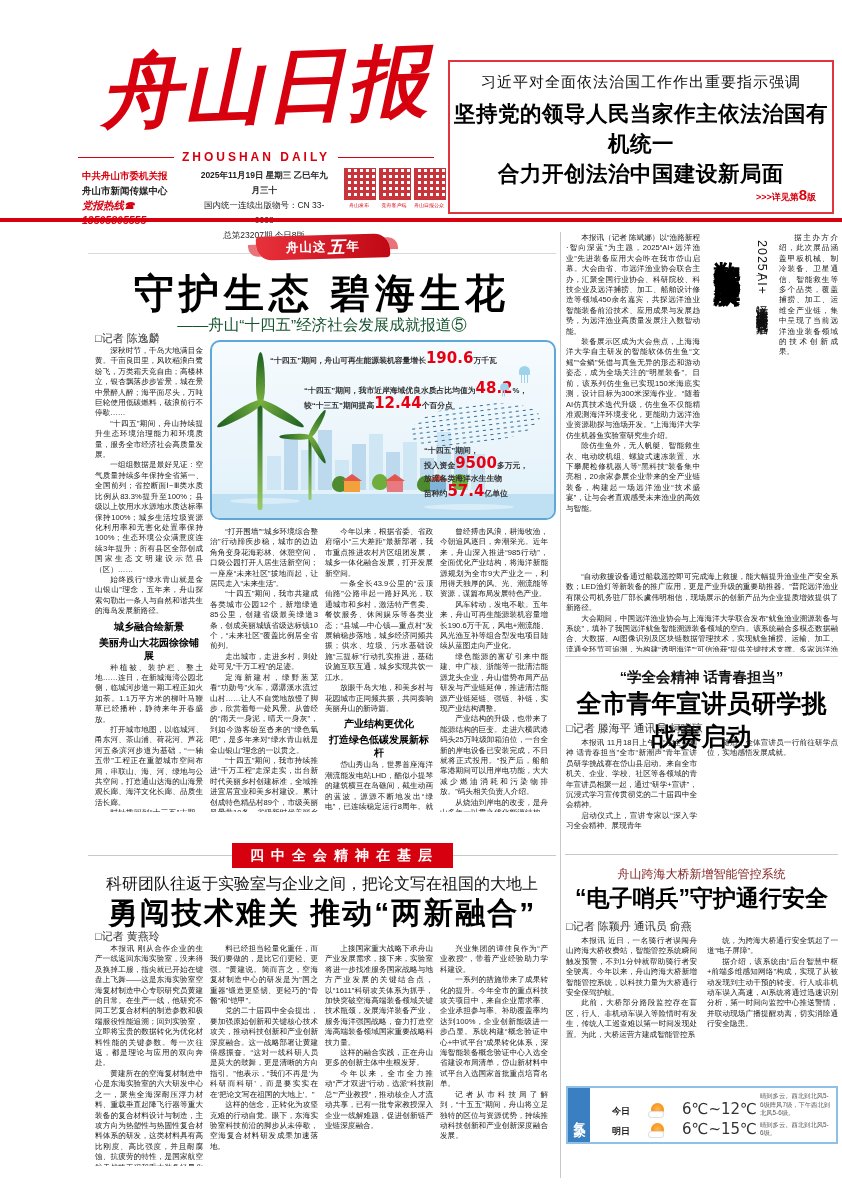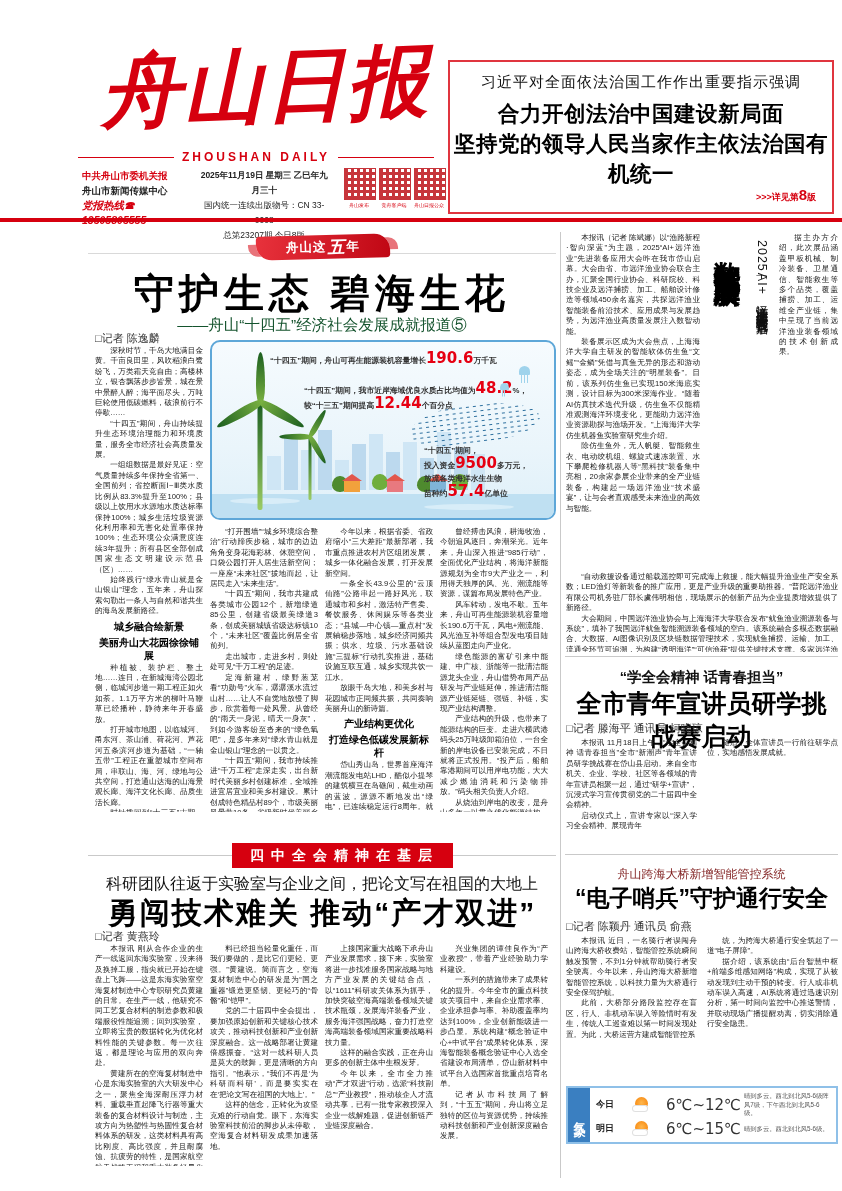--- a/index.html
+++ b/index.html
@@ -133,21 +133,21 @@
   .r3-byline{position:absolute;left:566px;top:919px;}
   .b1{left:566px;top:936px;width:131px;height:140px;}
   .b2c{left:707px;top:936px;width:131px;height:140px;}
 
   
   .weather{position:absolute;left:566px;top:1086px;width:272px;height:58px;box-sizing:border-box;
     border:2px solid #8fc0e8;display:flex;background:#fff;}
   .w-tab{width:22px;background:#3a7fc1;color:#fff;display:flex;align-items:center;justify-content:center;
     writing-mode:vertical-rl;font-size:12px;font-weight:bold;letter-spacing:4px;}
   .w-body{flex:1;display:flex;flex-direction:column;justify-content:space-around;padding:3px 6px;}
-  .w-row{display:flex;align-items:center;gap:14px;}
+  .w-row{display:flex;align-items:flex-end;gap:14px;margin-left:16px;}
   .w-day{font-size:9px;font-weight:bold;color:#222;width:22px;}
   .wicon{position:relative;width:20px;height:15px;flex:none;}
   .wicon .sun{position:absolute;left:3px;top:0;width:13px;height:13px;border-radius:50%;
     background:radial-gradient(circle at 50% 45%,#ffb74d,#f57c00);}
   .wicon .cloud{position:absolute;left:0;bottom:0;width:16px;height:7px;border-radius:8px;background:#fff;
     box-shadow:0 0 0 1px #e0e0e0 inset;}
   .w-temp{font-size:15px;color:#333;width:64px;font-family:"DejaVu Sans",sans-serif;}
   .w-desc{font-size:6.3px;line-height:8.5px;color:#555;flex:1;}
 </style>
 </head>
@@ -183,22 +183,22 @@
       </div>
       <div class="qr-cell">
         <div class="qr"></div>
         <div class="qr-label">舟山日报公众号</div>
       </div>
     </div>
   </div>
 
   <div class="top-box">
     <div class="top-kicker">习近平对全面依法治国工作作出重要指示强调</div>
+    <div class="top-line">坚持党的领导人民当家作主依法治国有机统一</div>
     <div class="top-line">合力开创法治中国建设新局面</div>
-    <div class="top-line">坚持党的领导人民当家作主依法治国有机统一</div>
     <div class="top-see">
       <span>&gt;&gt;&gt;详见第</span><span class="pg">8</span><span>版</span>
     </div>
   </div>
 
   <div class="red-rule"></div>
   <div class="vdiv"></div>
 
   <div class="art-topline"></div>
   <div class="badge">
@@ -310,21 +310,21 @@
         <p>风车转动，发电不歇。五年来，舟山可再生能源装机容量增长190.6万千瓦，风电+潮流能、风光渔互补等组合型发电项目陆续从蓝图走向产业化。</p>
         <p>绿色能源的富矿引来中能建、中广核、浙能等一批清洁能源龙头企业，舟山借势布局产品研发与产业链延伸，推进清洁能源产业链延链、强链、补链，实现产业结构调整。</p>
         <p>产业结构的升级，也带来了能源结构的巨变。走进六横武港码头25万吨级卸箱泊位，一台全新的岸电设备已安装完成，不日就将正式投用。“投产后，船舶靠港期间可以用岸电功能，大大减少燃油消耗和污染物排放。”码头相关负责人介绍。</p>
         <p>从烧油到岸电的改变，是舟山多年一以贯之优化能源结构，加强污染防治，打造绿色低碳发展新标杆的一个缩影。下转第2版▶</p>
       </div>
   </div>
 
   <div class="hdiv banner-line"></div>
   <div class="banner2">四中全会精神在基层</div>
   <div class="tech-kicker">科研团队往返于实验室与企业之间，把论文写在祖国的大地上</div>
-  <div class="tech-headline">勇闯技术难关 推动“产才双进”</div>
+  <div class="tech-headline">勇闯技术难关 推动“两新融合”</div>
   <div class="byline tech-byline">□记者 黄燕玲</div>
   <div class="body-col t1">
     <div>
         <p>本报讯 刚从合作企业的生产一线返回东海实验室，没来得及换掉工服，指尖就已开始在键盘上飞舞——这是东海实验室空海复材制造中心专职研究员黄建的日常。在生产一线，他研究不同工艺复合材料的制造参数和极端服役性能追溯；回到实验室，立即将宝贵的数据转化为优化材料性能的关键参数。每一次往返，都是理论与应用的双向奔赴。</p>
         <p>黄建所在的空海复材制造中心是东海实验室的六大研发中心之一，聚焦全海深耐压浮力材料、重载垂直起降飞行器等重大装备的复合材料设计与制造，主攻方向为热塑性与热固性复合材料体系的研发，这类材料具有高比刚度、高比强度，并且耐腐蚀、抗疲劳的特性，是国家航空航天战略工程和重大装备轻量化设计的关键材料。</p>
       </div>
   </div>
   <div class="body-col t2">
     <div>
         <p>料已经担当轻量化重任，而我们要做的，是比它们更轻、更强。”黄建说。简而言之，空海复材制造中心的研发是为“国之重器”锻造更坚韧、更轻巧的“骨骼”和“铠甲”。</p>

